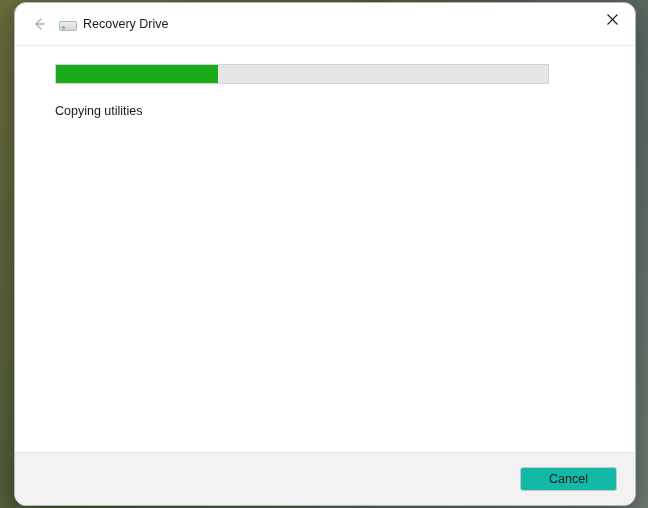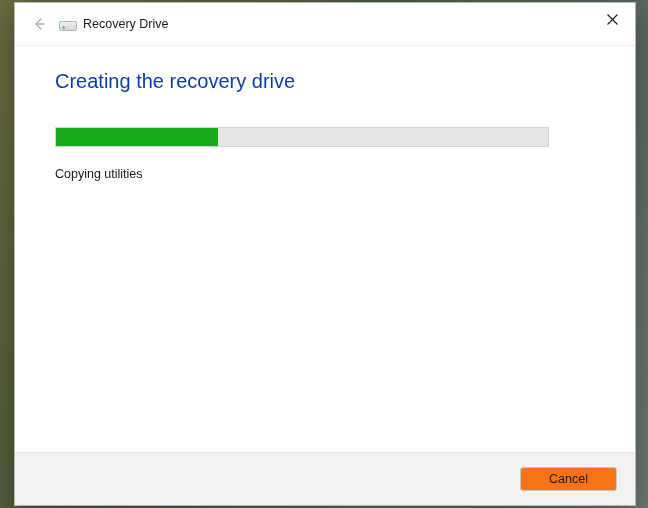--- a/index.html
+++ b/index.html
@@ -17,21 +17,21 @@
     background: linear-gradient(120deg, #6b6b3d 0%, #4a5a3a 40%, #5a6a62 70%, #6f7a73 100%);
   }
   .window {
     position: absolute;
     left: 14px;
     top: 2px;
     width: 620px;
     height: 502px;
     background: #ffffff;
     border: 1px solid #b8b8b8;
-    border-radius: 0;
+    border-radius: 12px;
     box-shadow: 0 8px 30px rgba(0,0,0,0.35);
     display: flex;
     flex-direction: column;
     overflow: hidden;
   }
   .titlebar {
     height: 42px;
     display: flex;
     align-items: center;
     border-bottom: 1px solid #ececec;
@@ -120,21 +120,21 @@
     display: flex;
     align-items: center;
     justify-content: flex-end;
     padding-right: 18px;
   }
   .btn {
     min-width: 74px;
     height: 24px;
     font-size: 12.5px;
     color: #1a1a1a;
-    background: #f97316;
+    background: #14b8a6;
     border: 1px solid #c8c8c8;
     border-radius: 3px;
     padding: 0 28px;
     cursor: pointer;
   }
 </style>
 </head>
 <body>
 
 <div class="desktop-bg"></div>
@@ -155,21 +155,20 @@
     <div class="title-text">Recovery Drive</div>
     <div class="close-btn">
       <svg width="11" height="11" viewBox="0 0 11 11">
         <line x1="0.5" y1="0.5" x2="10.5" y2="10.5" stroke-width="1.1"></line>
         <line x1="10.5" y1="0.5" x2="0.5" y2="10.5" stroke-width="1.1"></line>
       </svg>
     </div>
   </div>
 
   <div class="content">
-    <div class="heading">Creating the recovery drive</div>
     <div class="progress">
       <div class="progress-fill" style="width: 33%;"></div>
     </div>
     <div class="status">Copying utilities</div>
   </div>
 
   <div class="footer">
     <button class="btn">Cancel</button>
   </div>
 

